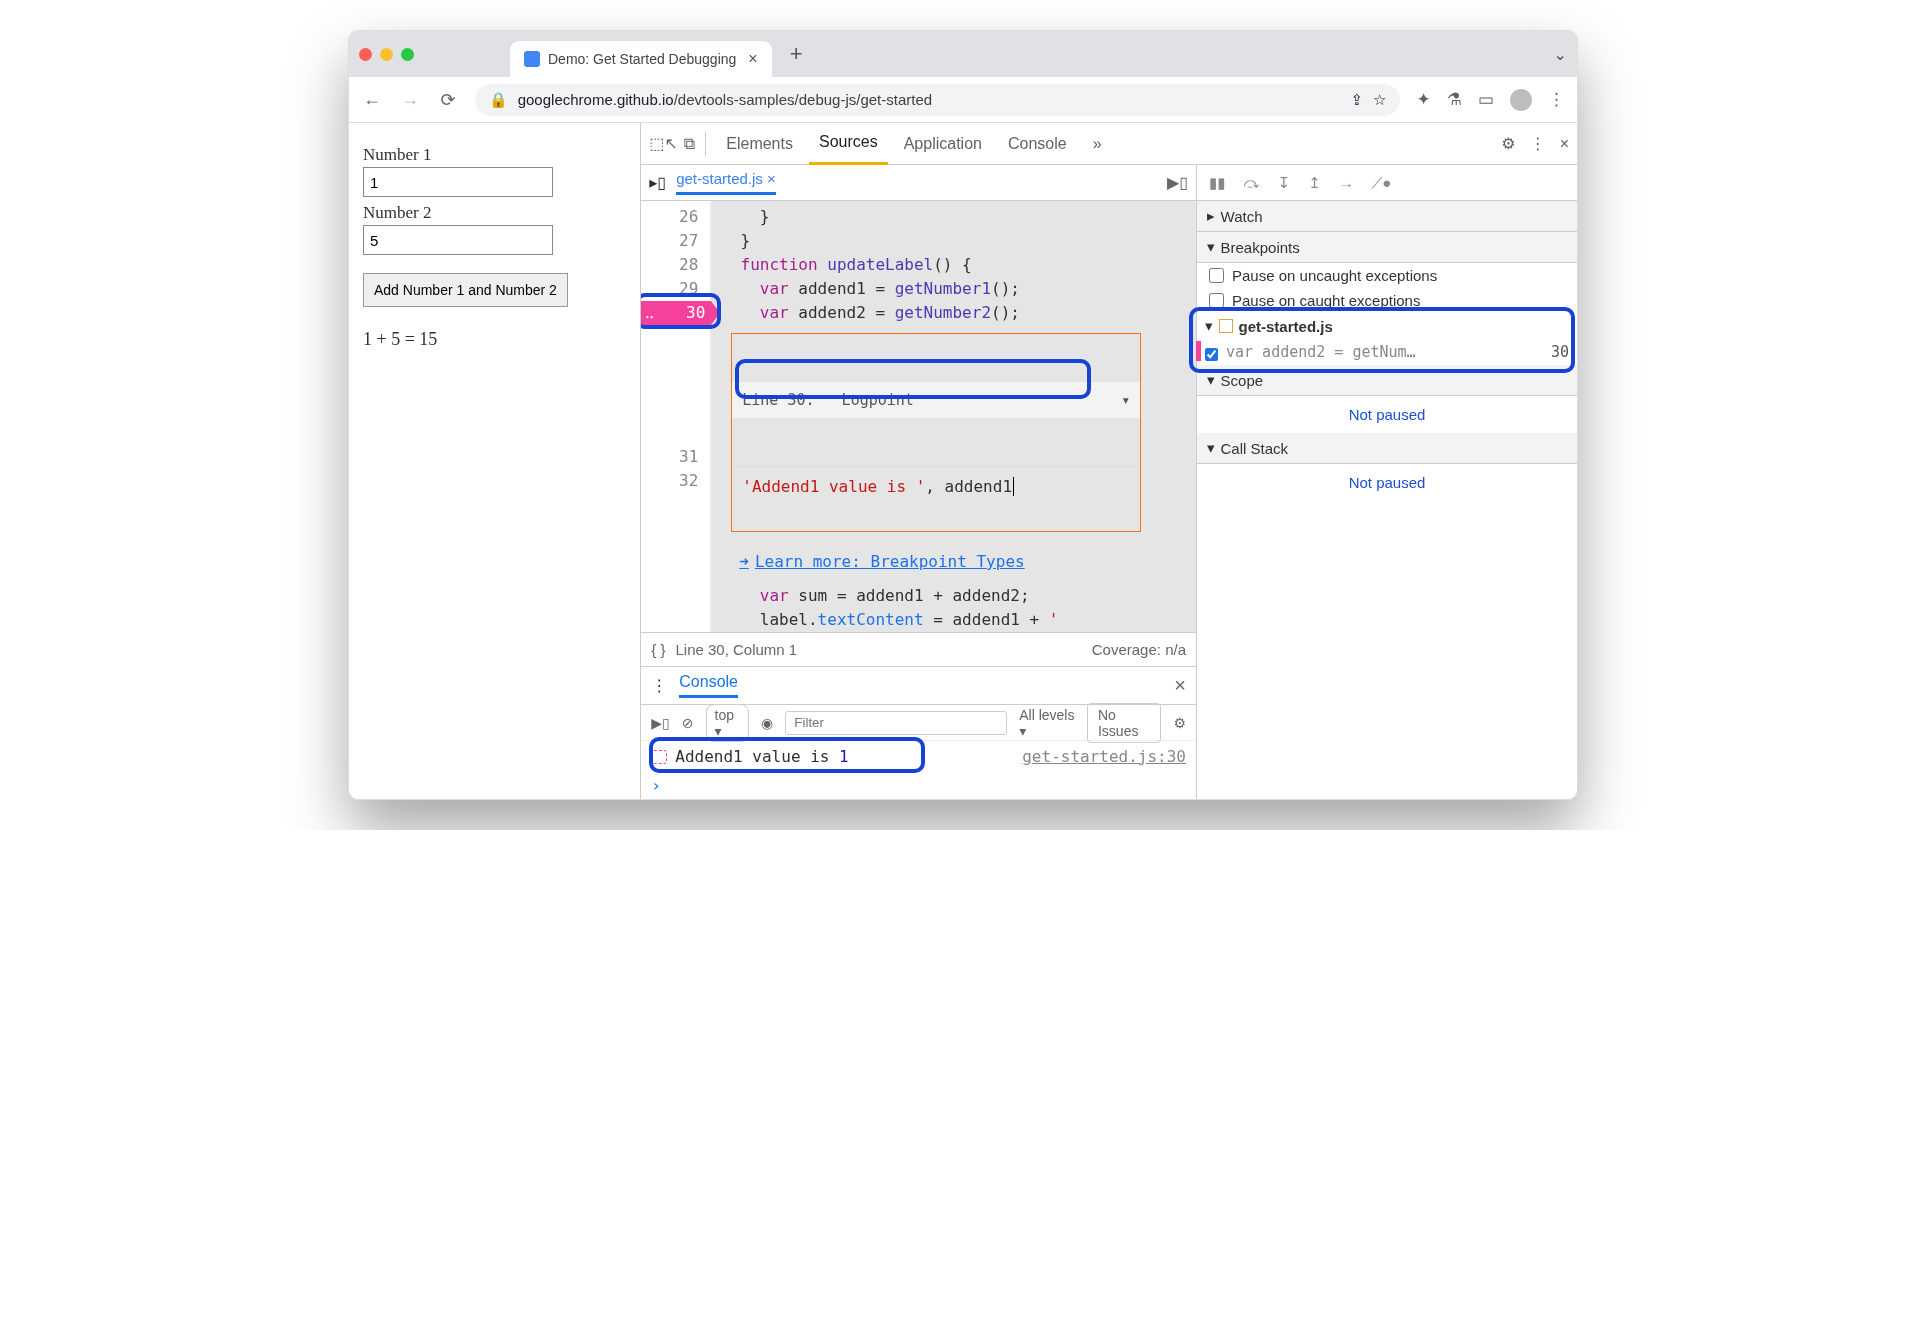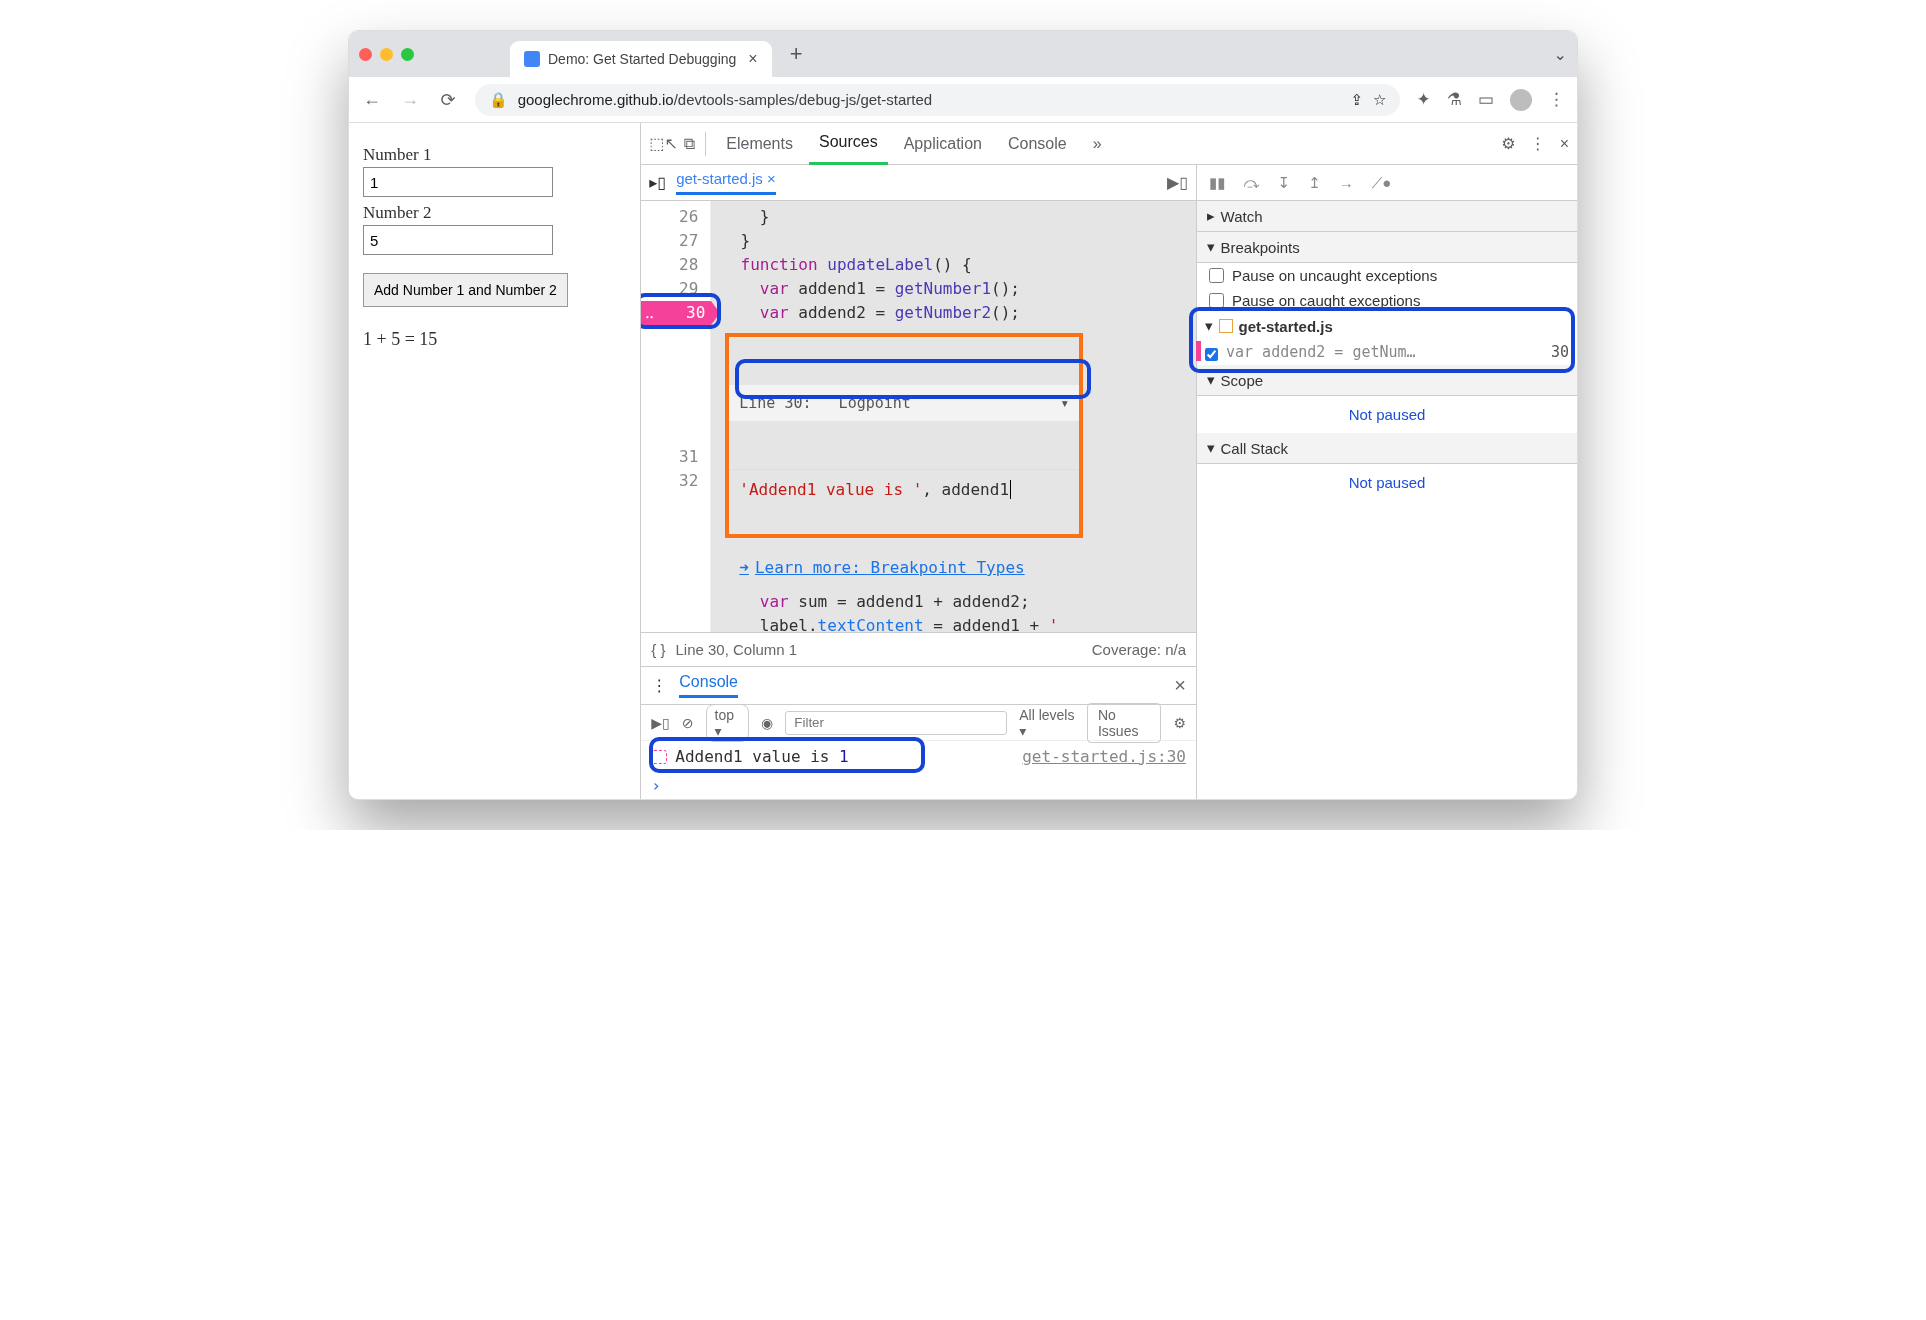--- a/index.html
+++ b/index.html
@@ -27,36 +27,36 @@
 .page{width:300px;padding:16px 14px;font-family:"Times New Roman",serif}
 .page h1{font-size:23px;font-weight:700;line-height:1.25;margin-bottom:18px}
 .page label{display:block;font-size:17px;margin:6px 0 2px}
 .page input[type=text]{width:190px;height:30px;border:1px solid #888;padding:0 6px;font-size:15px}
 .page button{margin-top:18px;padding:8px 10px;font-size:14px;border:1px solid #999;background:#efefef}
 .page .res{margin-top:22px;font-size:18px}
 
 .dev{flex:1;display:flex;flex-direction:column;border-left:1px solid #ccc;font-family:"Helvetica Neue",Arial,sans-serif}
 .dtabs{height:42px;border-bottom:1px solid #ccc;display:flex;align-items:center;padding:0 8px;gap:6px;color:#5f6368}
 .dtabs .seg{padding:0 10px;font-size:16px;height:42px;display:flex;align-items:center}
-.dtabs .active{color:#202124;border-bottom:3px solid #22c55e}
+.dtabs .active{color:#202124;border-bottom:3px solid #eab308}
 .dtabs .rt{margin-left:auto;display:flex;gap:14px;align-items:center}
 .srcrow{display:flex;flex:1;min-height:0}
 .srcleft{flex:1;display:flex;flex-direction:column;border-right:1px solid #ccc;min-width:0}
 .filebar{height:36px;display:flex;align-items:center;border-bottom:1px solid #ccc;padding:0 8px;gap:10px}
 .filebar .fname{font-size:15px;color:#3b82f6;border-bottom:3px solid #1a73e8;padding-bottom:5px}
 .filebar .play{margin-left:auto;color:#666}
 .code{flex:1;font-family:Menlo,Consolas,monospace;font-size:16px;display:flex;position:relative;overflow:hidden;background:#e5e5e5}
 .gut{width:70px;background:#fff;border-right:1px solid #eee;text-align:right;padding:4px 12px 4px 0;color:#888;line-height:24px;position:relative}
 .gut .ln{height:24px}
 .logpt{position:absolute;left:0;width:70px;height:24px;background:#f5419a;color:#fff;display:flex;align-items:center;justify-content:flex-end;padding-right:6px}
 .logpt::after{content:"";position:absolute;right:-9px;top:0;border-top:12px solid transparent;border-bottom:12px solid transparent;border-left:9px solid #f5419a}
 .hlring{position:absolute;border:4px solid #1443d6;border-radius:10px;pointer-events:none}
 .codelines{flex:1;padding:4px 0 4px 10px;line-height:24px;white-space:pre}
 .kw{color:#a71d8f}.fn{color:#4b39b5}.id{color:#1a73e8}.str{color:#c41a16}
-.lpbox{margin:8px 0 8px 4px;width:358px;border:4px solid #f97316}
+.lpbox{margin:8px 0 8px 10px;width:410px;border:1px solid #f97316}
 .lphdr{background:#f3f3f3;padding:6px 10px;font-size:15px;color:#555;display:flex;align-items:center}
 .lphdr .dd{margin-left:auto}
 .lpval{padding:8px 10px;font-family:Menlo,monospace;font-size:16px;border-top:1px solid #ddd}
 .learn{display:flex;align-items:center;gap:6px;color:#1a73e8;text-decoration:underline;font-size:16px;padding:10px 10px 10px 18px}
 .status{height:34px;border-top:1px solid #ccc;display:flex;align-items:center;padding:0 10px;color:#666;font-size:15px}
 .status .cov{margin-left:auto}
 
 .dbg{width:380px;display:flex;flex-direction:column;font-size:15px;color:#333}
 .dbgtools{height:36px;border-bottom:1px solid #ccc;display:flex;align-items:center;gap:18px;padding:0 12px;color:#888}
 .section{border-bottom:1px solid #ccc;padding:6px 10px}

